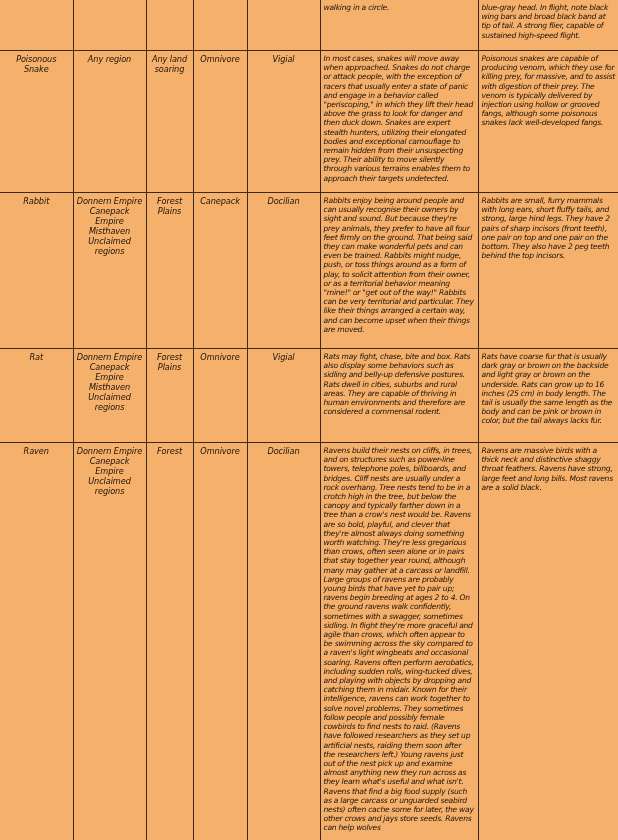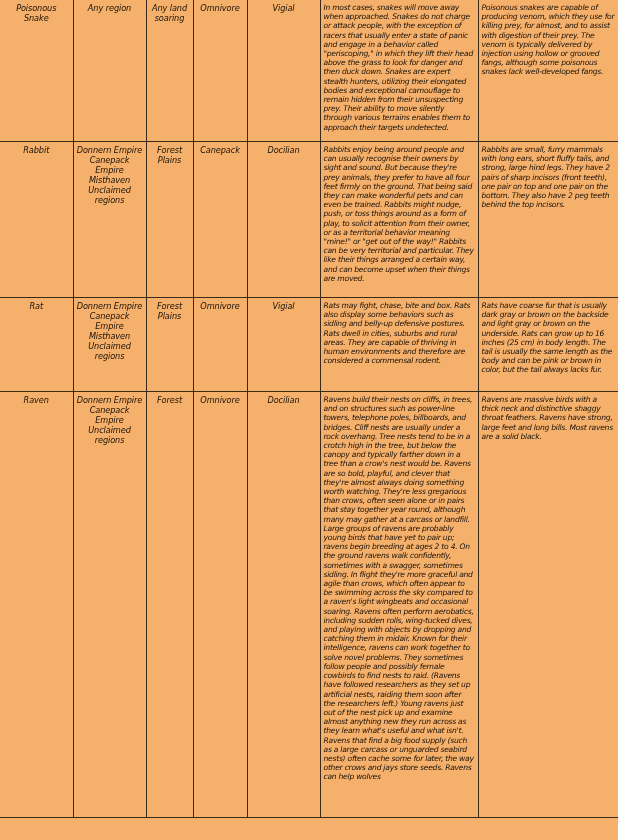--- a/index.html
+++ b/index.html
@@ -63,32 +63,41 @@
   <colgroup>
     <col style="width:73px">
     <col style="width:73px">
     <col style="width:47px">
     <col style="width:54px">
     <col style="width:73px">
     <col style="width:158px">
     <col style="width:140px">
   </colgroup>
   <tbody>
+    <tr class="row-0">
+      <td class="c-name"></td>
+      <td class="c-region lines"></td>
+      <td class="c-habitat lines"></td>
+      <td class="c-diet"></td>
+      <td class="c-temper"></td>
+      <td class="c-behavior">walking in a circle.</td>
+      <td class="c-appearance">blue-gray head. In flight, note black wing bars and broad black band at tip of tail. A strong flier, capable of sustained high-speed flight.</td>
+    </tr>
     <tr class="row-1">
       <td class="c-name">Poisonous Snake</td>
       <td class="c-region lines">
         <span>Any region</span>
       </td>
       <td class="c-habitat lines">
         <span>Any land soaring</span>
       </td>
       <td class="c-diet">Omnivore</td>
       <td class="c-temper">Vigial</td>
       <td class="c-behavior">In most cases, snakes will move away when approached. Snakes do not charge or attack people, with the exception of racers that usually enter a state of panic and engage in a behavior called "periscoping," in which they lift their head above the grass to look for danger and then duck down. Snakes are expert stealth hunters, utilizing their elongated bodies and exceptional camouflage to remain hidden from their unsuspecting prey. Their ability to move silently through various terrains enables them to approach their targets undetected.</td>
-      <td class="c-appearance">Poisonous snakes are capable of producing venom, which they use for killing prey, for almost, and to assist with digestion of their prey. The venom is typically delivered by injection using hollow or grooved fangs, although some poisonous snakes lack well-developed fangs.</td>
+      <td class="c-appearance">Poisonous snakes are capable of producing venom, which they use for killing prey, for massive, and to assist with digestion of their prey. The venom is typically delivered by injection using hollow or grooved fangs, although some poisonous snakes lack well-developed fangs.</td>
     </tr>
     <tr class="row-2">
       <td class="c-name">Rabbit</td>
       <td class="c-region lines">
         <span>Donnern Empire</span>
         <span>Canepack Empire</span>
         <span>Misthaven</span>
         <span>Unclaimed regions</span>
       </td>
       <td class="c-habitat lines">

